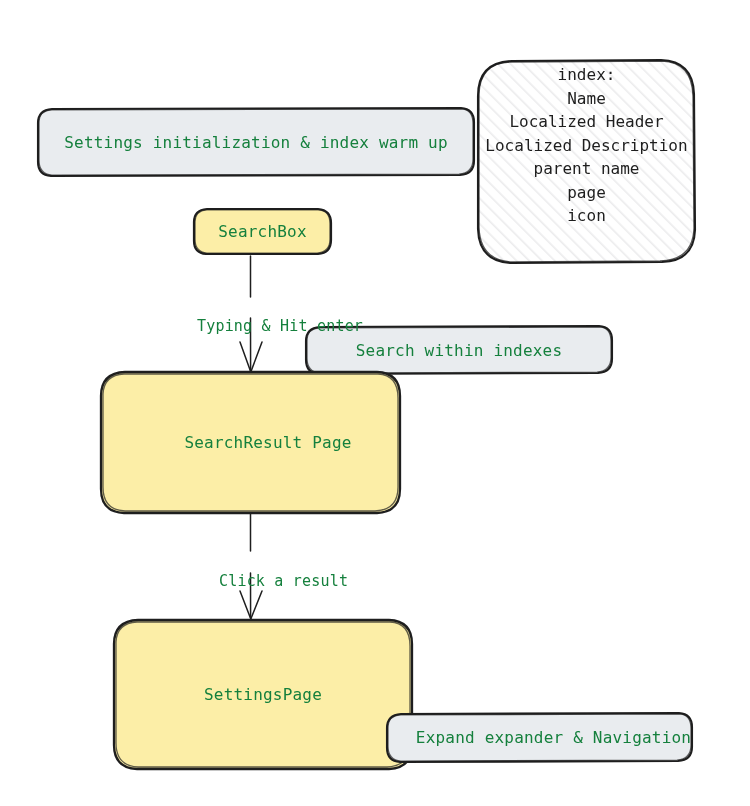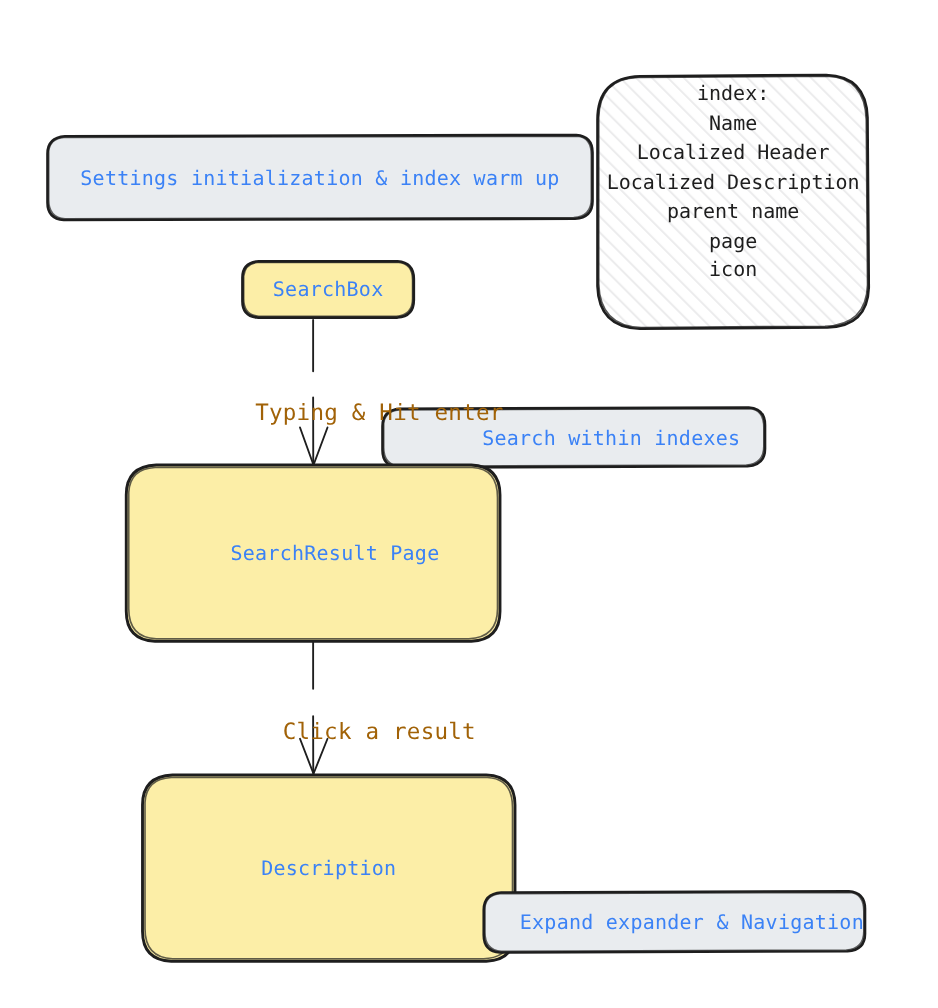--- a/index.html
+++ b/index.html
@@ -25,30 +25,30 @@
     width: 750px;
     height: 806px;
     pointer-events: none;
   }
   .node-label {
     position: absolute;
     display: flex;
     align-items: center;
     justify-content: center;
     text-align: center;
-    color: #3b82f6;
+    color: #15803d;
     font-family: "DejaVu Sans Mono", "Liberation Mono", monospace;
     white-space: pre;
     pointer-events: auto;
   }
   .lbl-16 { font-size: 16px; letter-spacing: 0.2px; }
   .edge-label {
     position: absolute;
-    color: #a16207;
-    font-size: 18px;
+    color: #15803d;
+    font-size: 15px;
     font-family: "DejaVu Sans Mono", "Liberation Mono", monospace;
     white-space: pre;
     letter-spacing: 0.2px;
   }
   .note-lines {
     position: absolute;
     display: flex;
     flex-direction: column;
     align-items: center;
     justify-content: center;
@@ -138,33 +138,33 @@
   </div>
 
   <div class="node-label lbl-16" style="left:194px; top:209px; width:137px; height:45px;border-radius:11px;">
     <span>SearchBox</span>
   </div>
 
   <div class="edge-label" style="left:160px; top:299px;">
     <span>Typing &amp; Hit enter</span>
   </div>
 
-  <div class="node-label lbl-16" style="left:306px; top:326px; width:306px; height:48px;margin-left:30px;">
+  <div class="node-label lbl-16" style="left:306px; top:326px; width:306px; height:48px;">
     <span>Search within indexes</span>
   </div>
 
   <div class="node-label lbl-16" style="left:101px; top:372px; width:334px; height:141px;">
     <span>SearchResult Page</span>
   </div>
 
   <div class="edge-label" style="left:182px; top:554px;">
     <span>Click a result</span>
   </div>
 
   <div class="node-label lbl-16" style="left:114px; top:620px; width:298px; height:149px;">
-    <span>Description</span>
+    <span>SettingsPage</span>
   </div>
 
   <div class="node-label lbl-16" style="left:387px; top:713px; width:305px; height:49px;padding-left:14px;">
     <span>Expand expander &amp; Navigation</span>
   </div>
 
 </div>
 
 </body></html>

